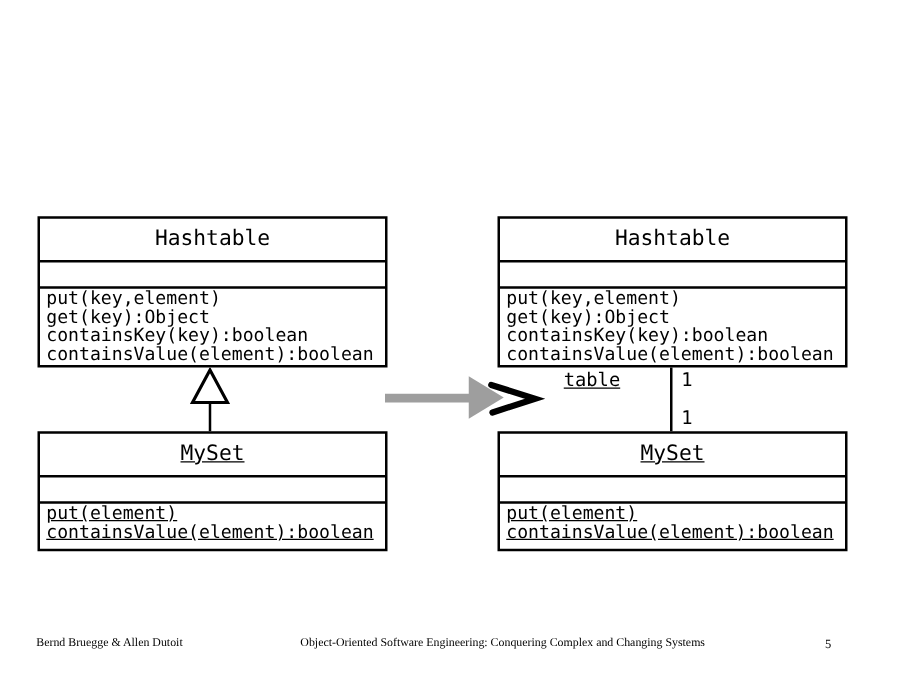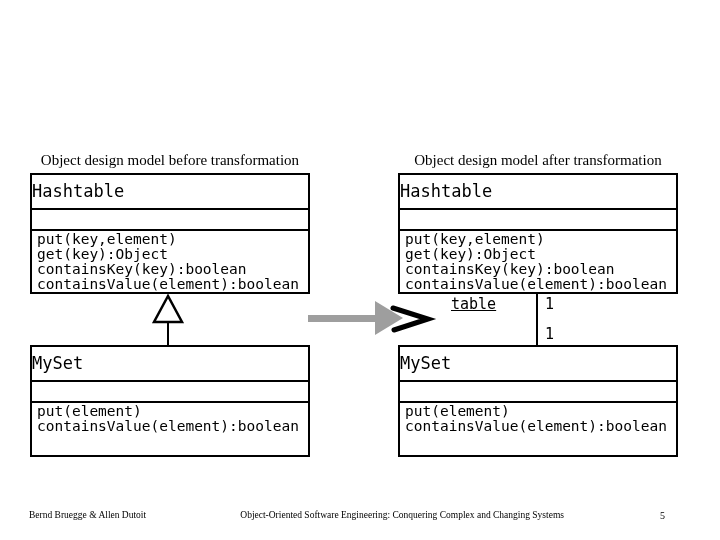--- a/index.html
+++ b/index.html
@@ -13,25 +13,25 @@
 
   
   .diag-label{position:absolute;top:152px;width:280px;text-align:center;
               font-size:15px;font-family:"Liberation Serif",serif;}
   #label-before{left:30px;}
   #label-after{left:398px;}
 
   
   .class-box{position:absolute;width:280px;border:2px solid #000;box-sizing:border-box;background:#fff;}
   #box-before-hash,#box-after-hash{top:173px;height:121px;}
-  #box-before-myset,#box-after-myset{top:345px;height:112px;}
+  #box-before-myset,#box-after-myset{top:345px;height:96px;text-decoration:underline;}
   #box-before-hash,#box-before-myset{left:30px;}
   #box-after-hash,#box-after-myset{left:398px;}
 
-  .c-name{height:33px;line-height:33px;border-bottom:2px solid #000;text-align:left;
+  .c-name{height:33px;line-height:33px;border-bottom:2px solid #000;text-align:center;
           font-family:"DejaVu Sans Mono",monospace;font-size:17px;}
   .c-attrs{height:19px;border-bottom:2px solid #000;}
   .c-ops{padding:1px 12px 0 5px;font-family:"DejaVu Sans Mono",monospace;
          font-size:14.5px;line-height:15px;white-space:nowrap;}
 
   
   .inherit-svg{position:absolute;left:140px;top:294px;}
 
   
   .assoc-line{position:absolute;left:536px;top:294px;width:2px;height:52px;background:#000;}
@@ -51,22 +51,20 @@
   .footer-page{position:absolute;left:660px;top:510px;font-size:10px;}
 </style>
 </head>
 <body>
 
 <div class="stage">
 
   <div class="title">
   </div>
 
-  <div class="diag-label" id="label-before">Object design model before transformation</div>
-  <div class="diag-label" id="label-after">Object design model after transformation</div>
 
   <div class="class-box" id="box-before-hash">
     <div class="c-name">Hashtable</div>
     <div class="c-attrs"></div>
     <div class="c-ops">
       <div>put(key,element)</div>
       <div>get(key):Object</div>
       <div>containsKey(key):boolean</div>
       <div>containsValue(element):boolean</div>
     </div>

